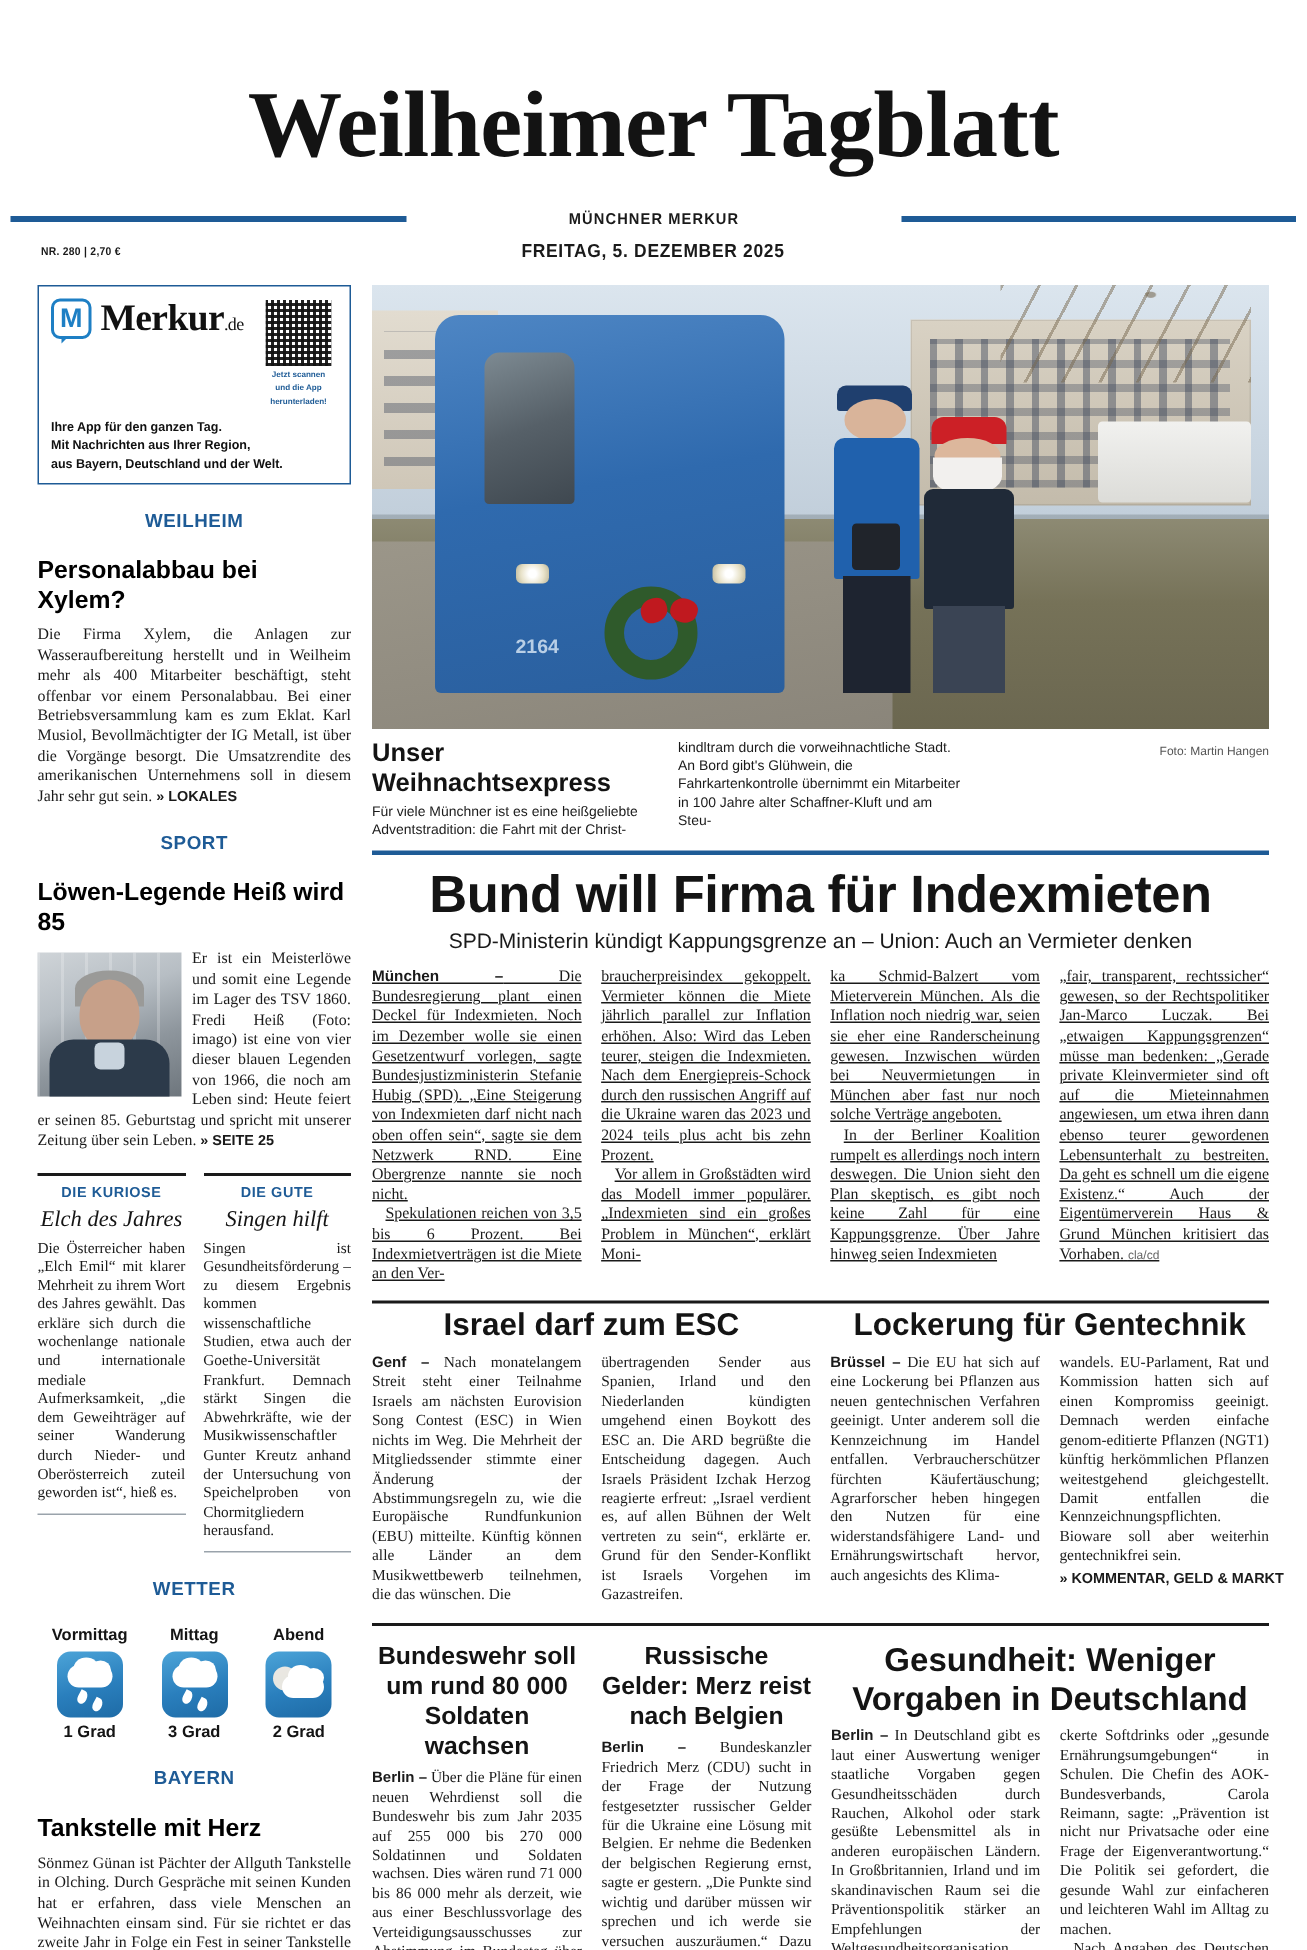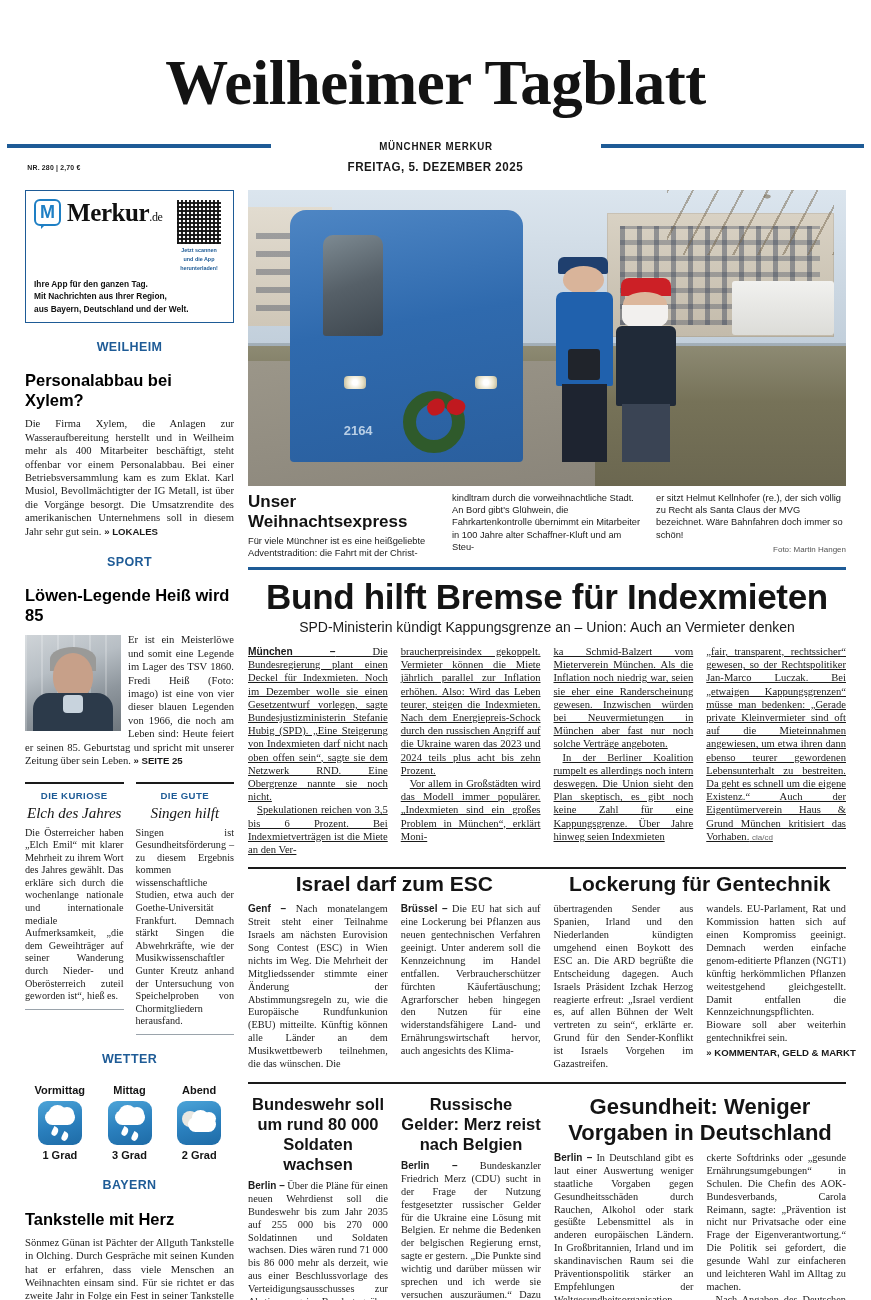--- a/index.html
+++ b/index.html
@@ -584,27 +584,26 @@
 
       <div class="cap-grid">
         <div class="cap-col">
           <div class="cap-title">Unser Weihnachtsexpress</div>
           <div class="cap-text">Für viele Münchner ist es eine heißgeliebte Adventstradition: die Fahrt mit der Christ-</div>
         </div>
         <div class="cap-col">
           <div class="cap-text top0">kindltram durch die vorweihnachtliche Stadt. An Bord gibt's Glühwein, die Fahrkartenkontrolle übernimmt ein Mitarbeiter in 100 Jahre alter Schaffner-Kluft und am Steu-</div>
         </div>
         <div class="cap-col">
-          <div class="cap-text top0">er sitzt Helmut Kellnhofer (re.), der sich völlig zu Recht als Santa Claus der MVG bezeichnet. Wäre Bahnfahren doch immer so schön!</div>
           <div class="cap-text photo-credit">Foto: Martin Hangen</div>
         </div>
       </div>
       <div class="blue-rule"></div>
 
-      <div class="lead-head">Bund hilft Bremse für Indexmieten</div>
+      <div class="lead-head">Bund will Firma für Indexmieten</div>
       <div class="lead-sub">SPD-Ministerin kündigt Kappungsgrenze an – Union: Auch an Vermieter denken</div>
 
       <div class="art-grid">
         <div class="art-col">
           <div class="art-body">
             <p><span class="dl">München –</span><span> Die Bundesregierung plant einen Deckel für Indexmieten. Noch im Dezember wolle sie einen Gesetzentwurf vorlegen, sagte Bundesjustizministerin Stefanie Hubig (SPD). „Eine Steigerung von Indexmieten darf nicht nach oben offen sein“, sagte sie dem Netzwerk RND. Eine Obergrenze nannte sie noch nicht.</span></p>
             <p>Spekulationen reichen von 3,5 bis 6 Prozent. Bei Indexmietverträgen ist die Miete an den Ver-</p>
           </div>
         </div>
         <div class="art-col">
@@ -638,26 +637,26 @@
       </div>
 
       <div class="sub-grid">
         <div class="sub-col">
           <div class="sub-body">
             <p><span class="dl">Genf –</span><span> Nach monatelangem Streit steht einer Teilnahme Israels am nächsten Eurovision Song Contest (ESC) in Wien nichts im Weg. Die Mehrheit der Mitgliedssender stimmte einer Änderung der Abstimmungsregeln zu, wie die Europäische Rundfunkunion (EBU) mitteilte. Künftig können alle Länder an dem Musikwettbewerb teilnehmen, die das wünschen. Die</span></p>
           </div>
         </div>
         <div class="sub-col">
           <div class="sub-body">
-            <p><span class="dl">Brüssel –</span><span> Die EU hat sich auf eine Lockerung bei Pflanzen aus neuen gentechnischen Verfahren geeinigt. Unter anderem soll die Kennzeichnung im Handel entfallen. Verbraucherschützer fürchten Käufertäuschung; Agrarforscher heben hingegen den Nutzen für eine widerstandsfähigere Land- und Ernährungswirtschaft hervor, auch angesichts des Klima-</span></p>
+            <p>übertragenden Sender aus Spanien, Irland und den Niederlanden kündigten umgehend einen Boykott des ESC an. Die ARD begrüßte die Entscheidung dagegen. Auch Israels Präsident Izchak Herzog reagierte erfreut: „Israel verdient es, auf allen Bühnen der Welt vertreten zu sein“, erklärte er. Grund für den Sender-Konflikt ist Israels Vorgehen im Gazastreifen.</p>
           </div>
         </div>
         <div class="sub-col">
           <div class="sub-body">
-            <p>übertragenden Sender aus Spanien, Irland und den Niederlanden kündigten umgehend einen Boykott des ESC an. Die ARD begrüßte die Entscheidung dagegen. Auch Israels Präsident Izchak Herzog reagierte erfreut: „Israel verdient es, auf allen Bühnen der Welt vertreten zu sein“, erklärte er. Grund für den Sender-Konflikt ist Israels Vorgehen im Gazastreifen.</p>
+            <p><span class="dl">Brüssel –</span><span> Die EU hat sich auf eine Lockerung bei Pflanzen aus neuen gentechnischen Verfahren geeinigt. Unter anderem soll die Kennzeichnung im Handel entfallen. Verbraucherschützer fürchten Käufertäuschung; Agrarforscher heben hingegen den Nutzen für eine widerstandsfähigere Land- und Ernährungswirtschaft hervor, auch angesichts des Klima-</span></p>
           </div>
         </div>
         <div class="sub-col">
           <div class="sub-body">
             <p>wandels. EU-Parlament, Rat und Kommission hatten sich auf einen Kompromiss geeinigt. Demnach werden einfache genom-editierte Pflanzen (NGT1) künftig herkömmlichen Pflanzen weitestgehend gleichgestellt. Damit entfallen die Kennzeichnungspflichten. Bioware soll aber weiterhin gentechnikfrei sein.</p>
             <div class="ref-right">
               <span class="ref">» KOMMENTAR, GELD &amp; MARKT</span>
             </div>
           </div>
         </div>

